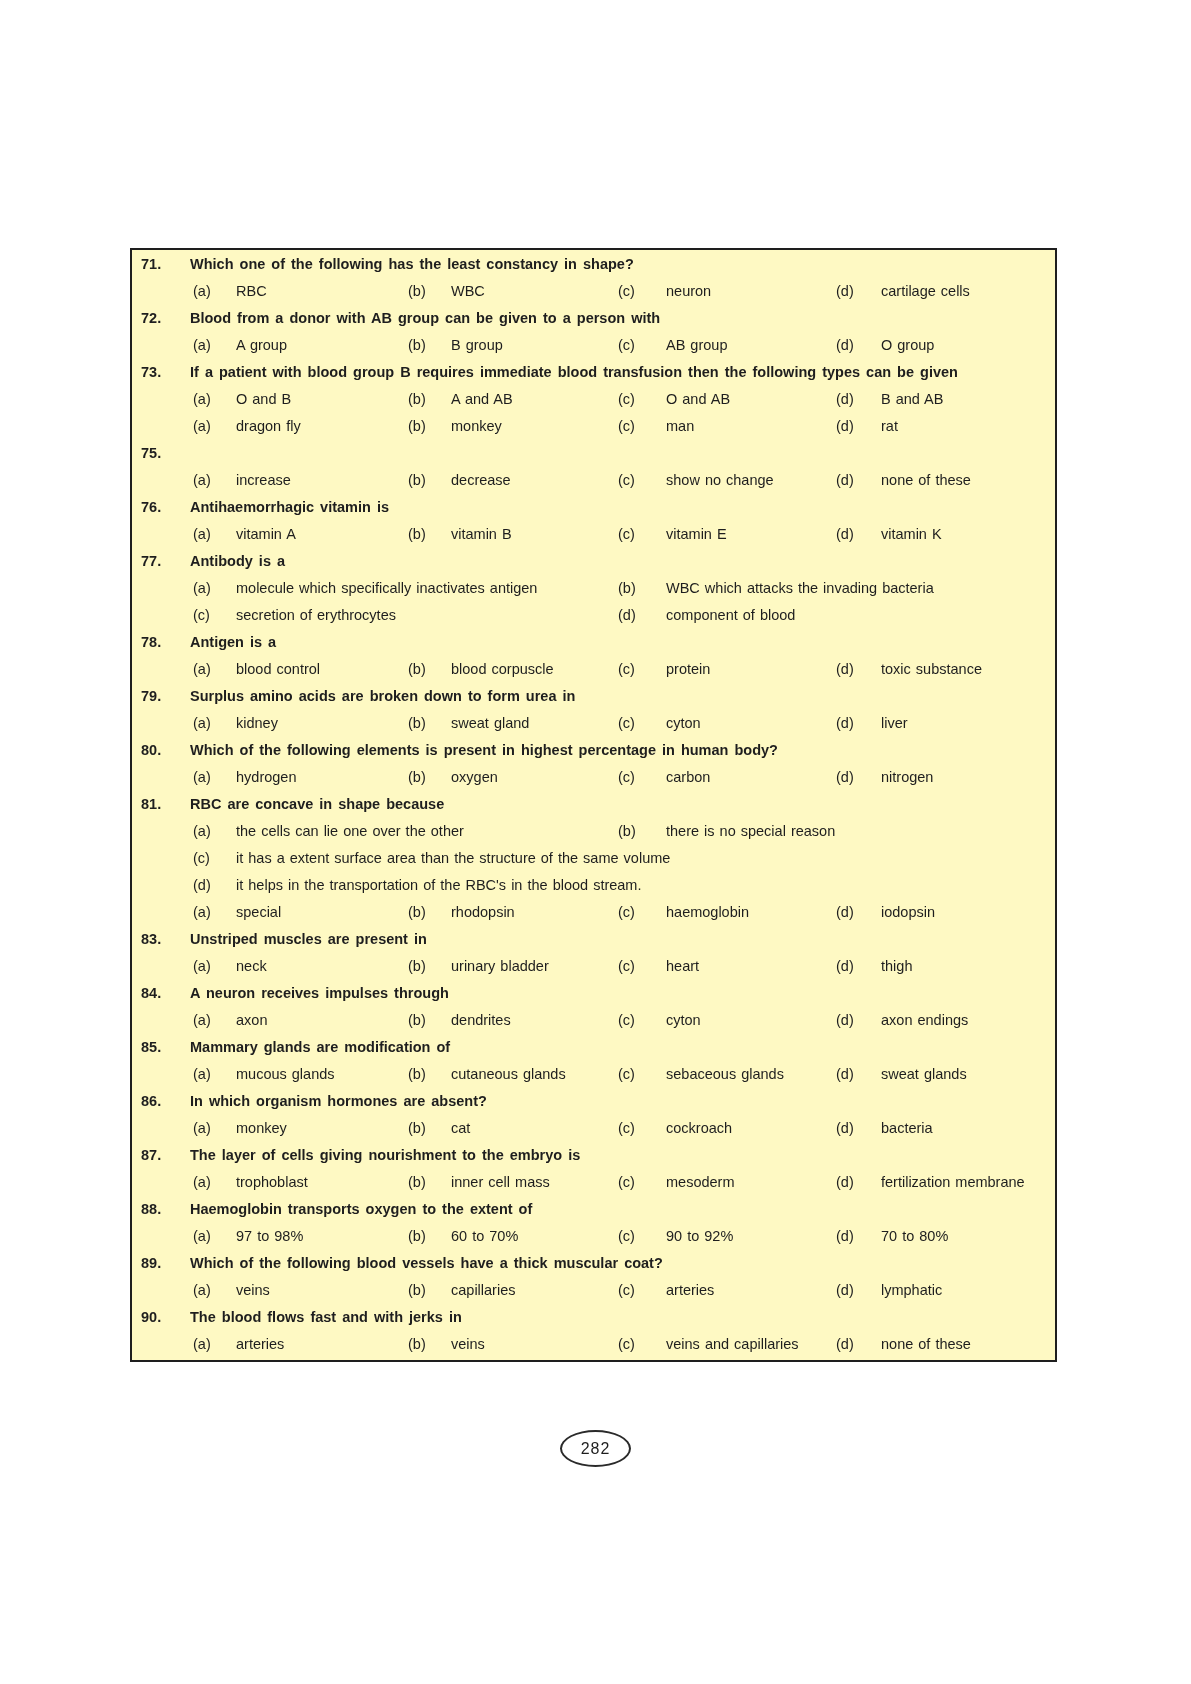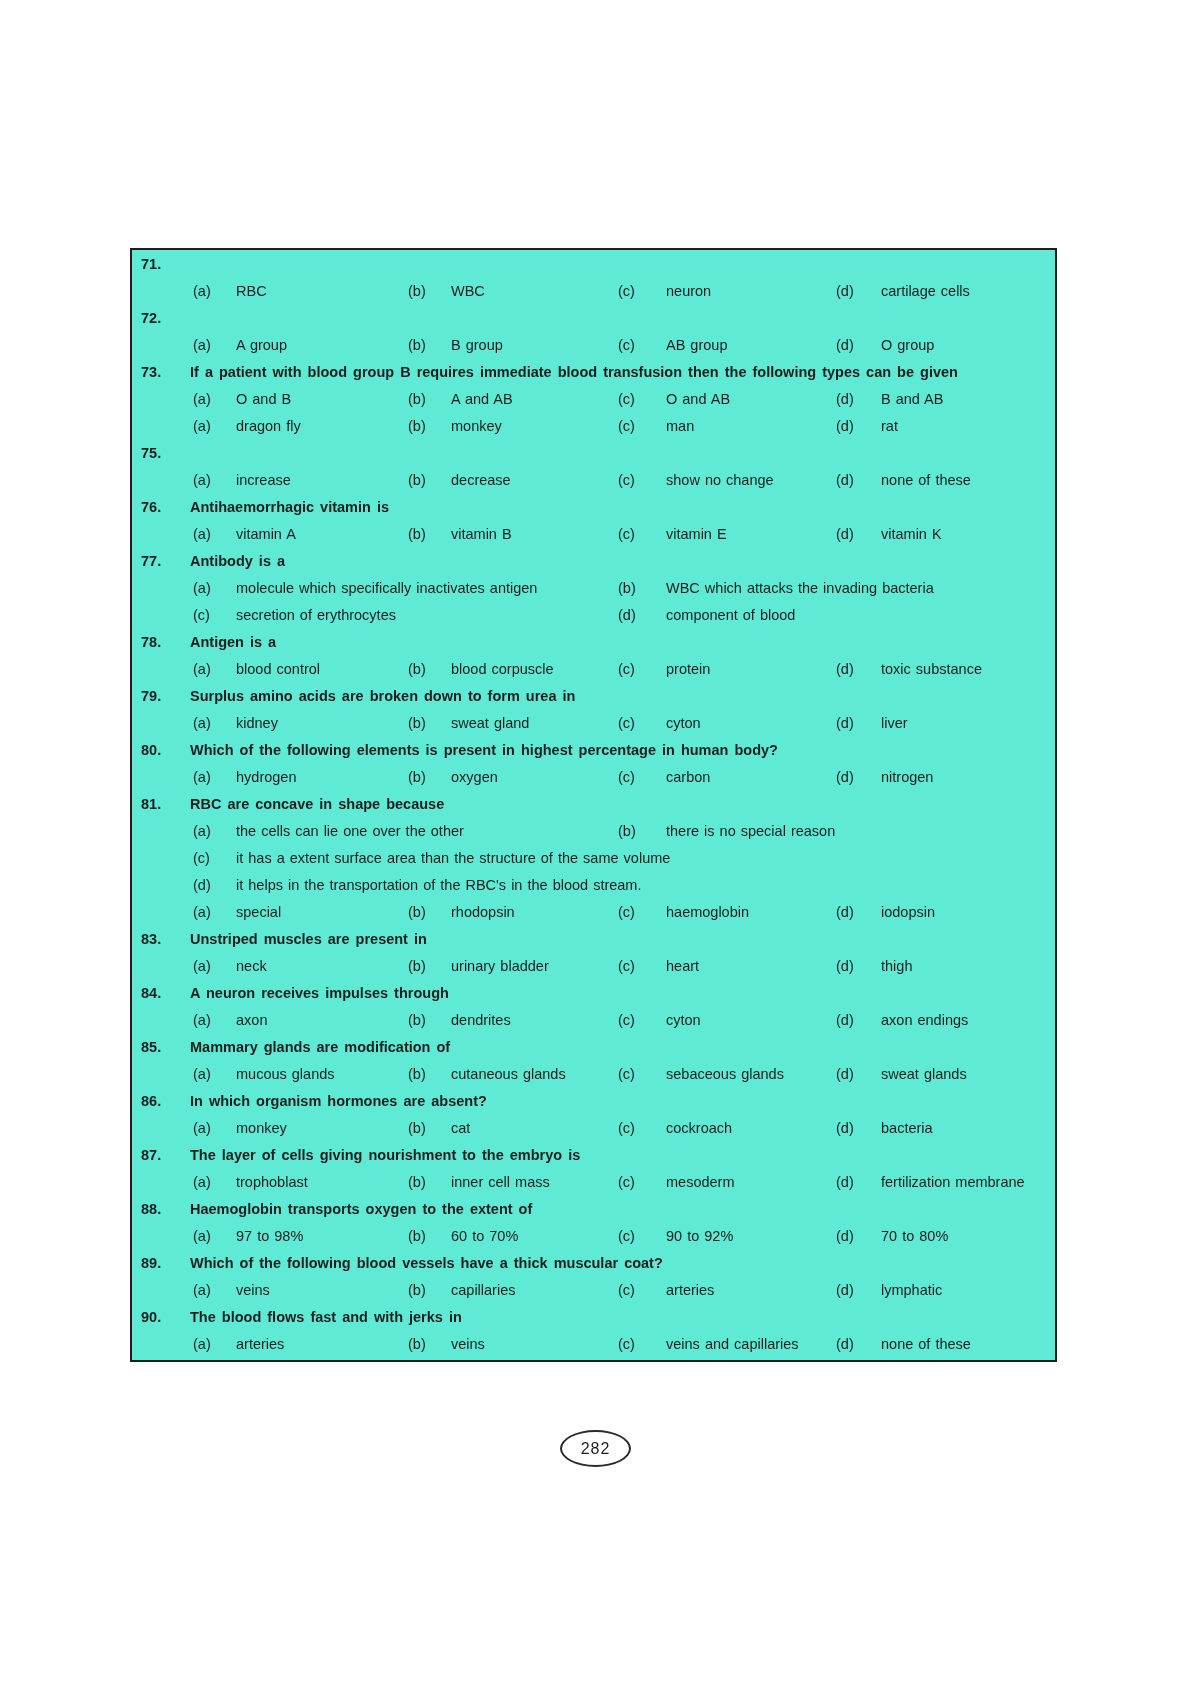--- a/index.html
+++ b/index.html
@@ -11,21 +11,21 @@
     color: #1e1e1e;
     position: relative;
   }
   .qbox {
     position: absolute;
     left: 130px;
     top: 248px;
     width: 927px;
     border: 2px solid #1e1e1e;
     padding: 1px 0 2px 0;
-    background: #5eead4;
+    background: #fef9c3;
   }
   .line {
     position: relative;
     height: 27px;
   }
   .line span {
     position: absolute;
     top: 0;
     line-height: 27px;
     white-space: nowrap;
@@ -66,36 +66,38 @@
     background: #ffffff;
   }
 </style>
 </head>
 <body>
 
 <div class="qbox">
   <div class="question">
     <div class="line q-line">
       <span class="q-num">71.</span>
+      <span class="q-text">Which one of the following has the least constancy in shape?</span>
     </div>
   <div class="line opt-line">
         <span class="opt-label col-label-0">(a)</span>
         <span class="opt-text col-text-0">RBC</span>
         <span class="opt-label col-label-1">(b)</span>
         <span class="opt-text col-text-1">WBC</span>
         <span class="opt-label col-label-2">(c)</span>
         <span class="opt-text col-text-2">neuron</span>
         <span class="opt-label col-label-3">(d)</span>
         <span class="opt-text col-text-3">cartilage cells</span>
       </div>
     </div>
 
   <div class="question">
     <div class="line q-line">
       <span class="q-num">72.</span>
+      <span class="q-text">Blood from a donor with AB group can be given to a person with</span>
     </div>
   <div class="line opt-line">
         <span class="opt-label col-label-0">(a)</span>
         <span class="opt-text col-text-0">A group</span>
         <span class="opt-label col-label-1">(b)</span>
         <span class="opt-text col-text-1">B group</span>
         <span class="opt-label col-label-2">(c)</span>
         <span class="opt-text col-text-2">AB group</span>
         <span class="opt-label col-label-3">(d)</span>
         <span class="opt-text col-text-3">O group</span>

